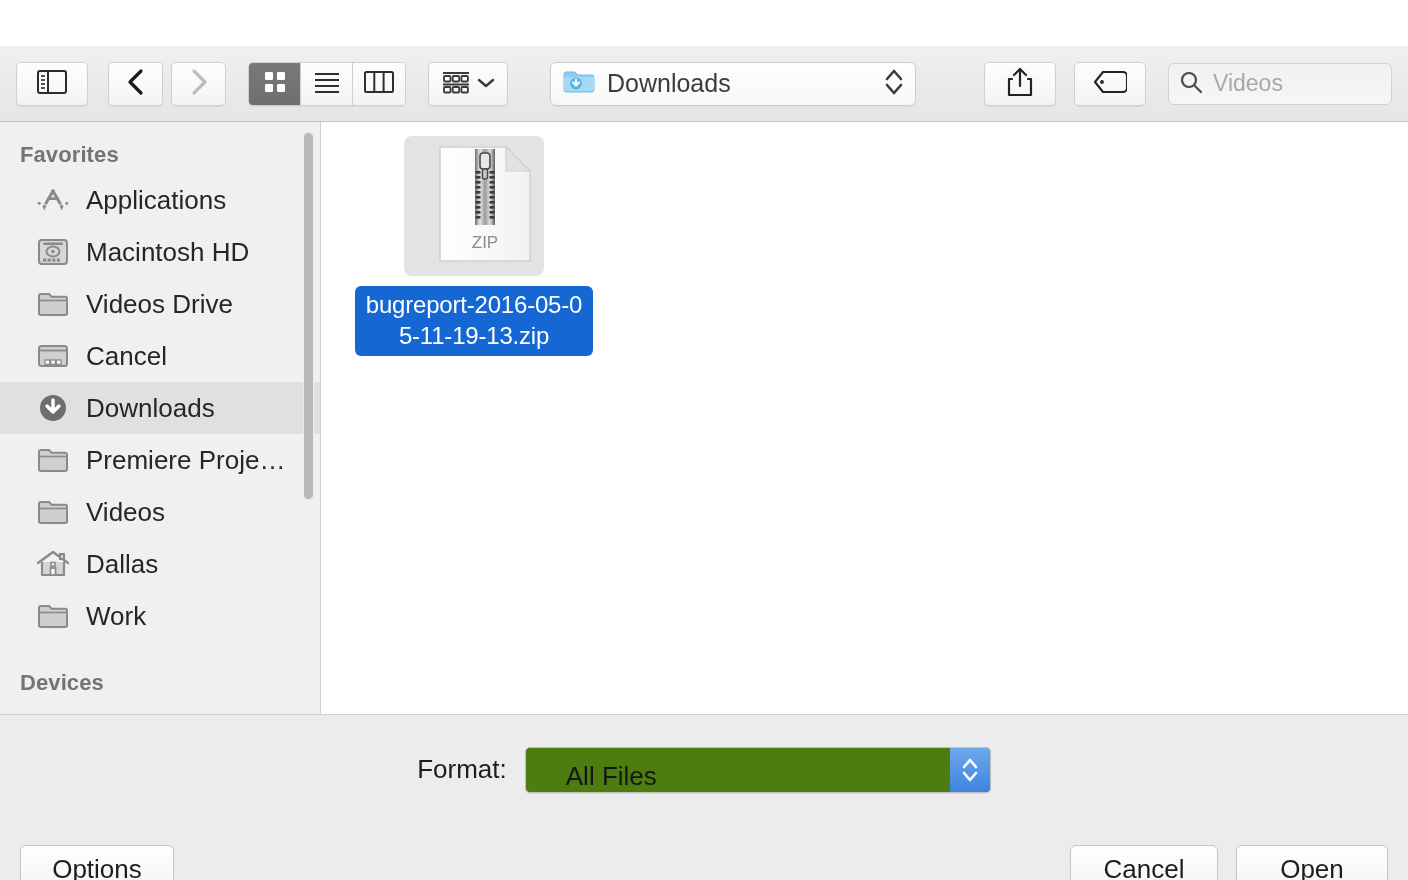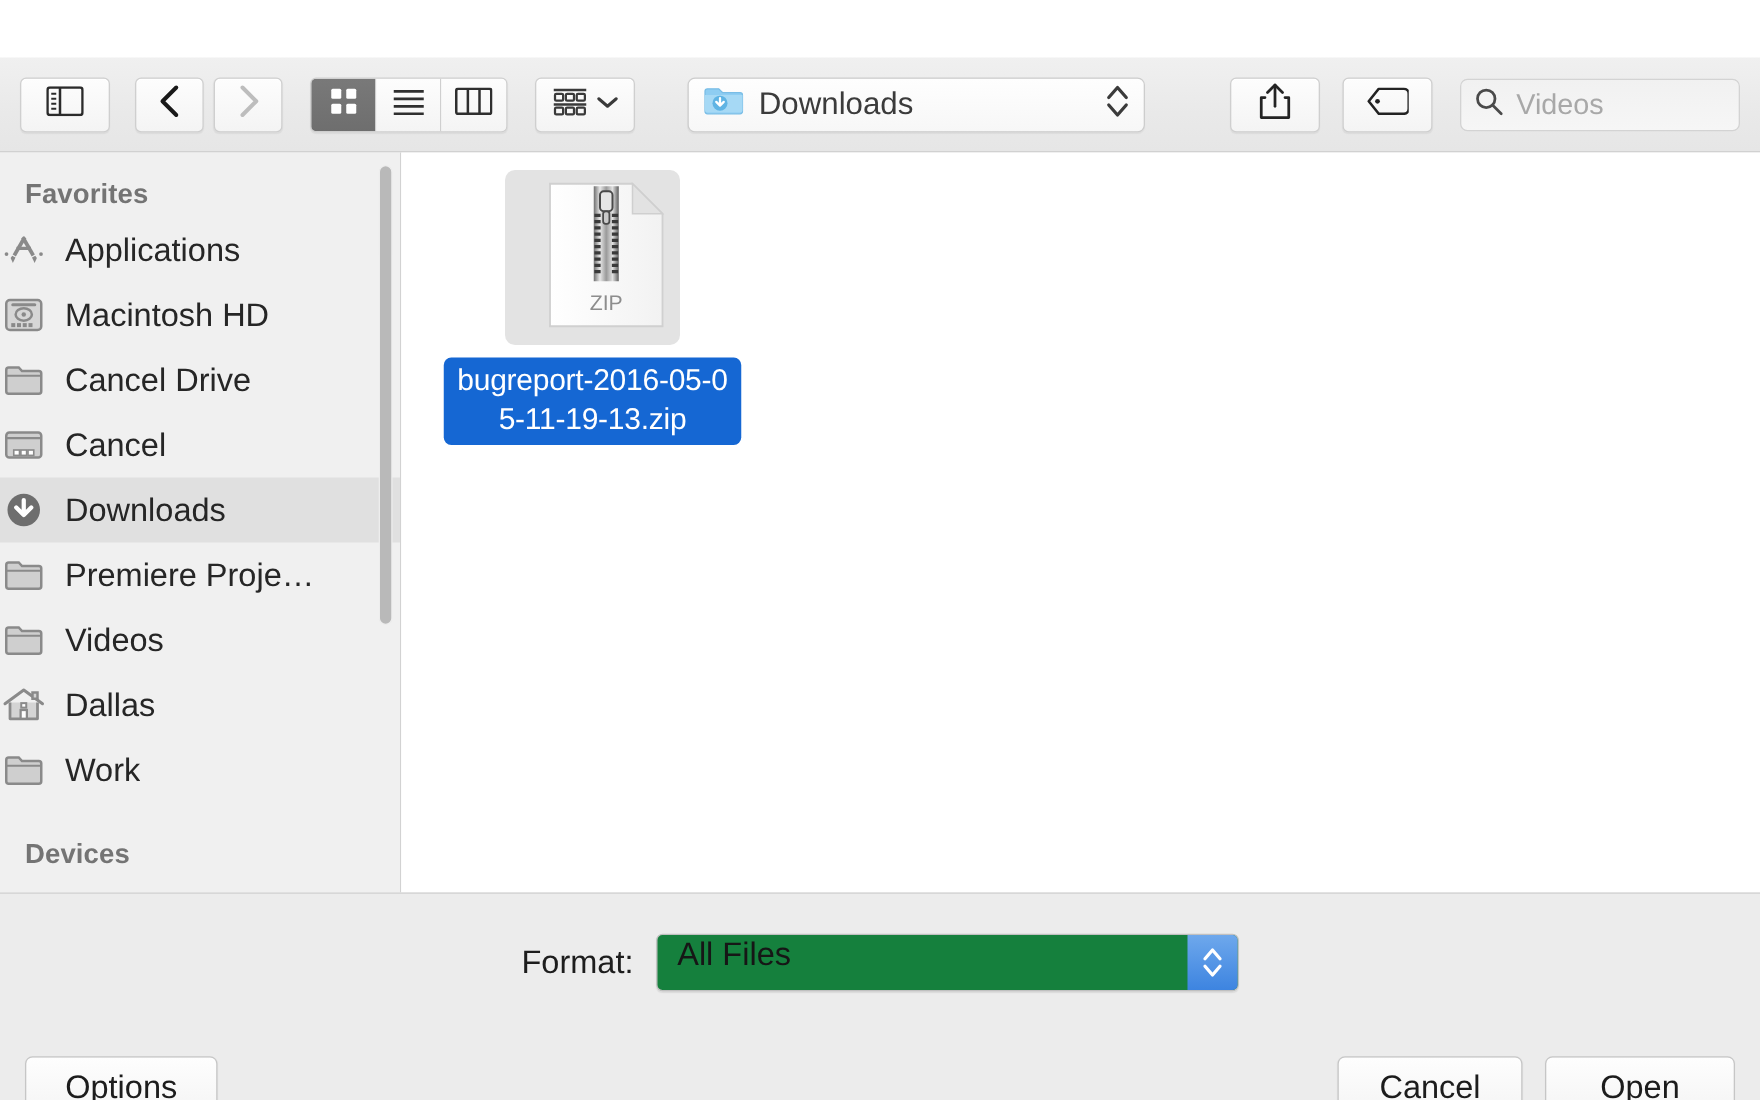--- a/index.html
+++ b/index.html
@@ -108,20 +108,21 @@
     padding-top: 14px;
   }
   .sb-header {
     font-size: 22px; font-weight: bold; color: #747474;
     padding: 6px 0 6px 20px;
     letter-spacing: 0.1px;
   }
   .sb-item {
     height: 52px;
     display: flex; align-items: center;
+    padding-left: 34px;
     cursor: default;
   }
   .sb-item.selected { background: #e0e0e0; }
   .sb-item .ic {
     width: 38px; flex: 0 0 38px;
     display: flex; align-items: center; justify-content: center;
     margin-right: 14px;
   }
   .sb-item .txt {
     font-size: 26px; color: #262626;
@@ -182,27 +183,28 @@
     flex: 1;
     display: flex; align-items: center; justify-content: center;
     padding-bottom: 6px;
   }
   .format-label {
     font-size: 26px; color: #1d1d1d; font-weight: normal;
     margin-right: 18px;
   }
   .popup {
     width: 466px; height: 46px;
-    background: #15803d;
+    background: #4d7c0f;
     border: 1px solid #c0c0c0;
     border-radius: 5px;
-    display: flex; align-items: flex-start;
+    display: flex; align-items: flex-end;
     box-shadow: 0 1px 1px rgba(0,0,0,0.08);
     position: relative;
     cursor: default;
+    padding-left: 24px;
   }
   .popup .val { font-size: 26px; color: #161616; padding-left: 16px; }
   .popup .stepper {
     position: absolute; right: 0; top: 0;
     width: 40px; height: 100%;
     background: linear-gradient(to bottom, #6ea8ec 0%, #3d84e0 100%);
     border-radius: 0 4px 4px 0;
     display: flex; flex-direction: column;
     align-items: center; justify-content: center;
   }
@@ -408,21 +410,21 @@
         <span class="txt">Macintosh HD</span>
       </div>
 
       <div class="sb-item">
         <span class="ic">
           <svg width="34" height="30" viewBox="0 0 34 30">
             <path d="M3 7 a2 2 0 0 1 2-2 h8 l2.6 2.8 h13.4 a2 2 0 0 1 2 2 v14.2 a2 2 0 0 1 -2 2 h-24 a2 2 0 0 1 -2 -2 z" fill="#cfcfcf" stroke="#8a8a8a" stroke-width="2"></path>
             <path d="M3 11.5 h28" stroke="#8a8a8a" stroke-width="1.6"></path>
           </svg>
         </span>
-        <span class="txt">Cancel Drive</span>
+        <span class="txt">Videos Drive</span>
       </div>
 
       <div class="sb-item">
         <span class="ic">
           <svg width="34" height="30" viewBox="0 0 34 30">
             <rect x="3" y="5" width="28" height="20" rx="2.5" fill="#cfcfcf" stroke="#8a8a8a" stroke-width="2"></rect>
             <line x1="3" y1="9.5" x2="31" y2="9.5" stroke="#8a8a8a" stroke-width="1.8"></line>
             <g fill="#ffffff" stroke="#8a8a8a" stroke-width="1.3">
               <rect x="9" y="19" width="4.6" height="4.3"></rect>
               <rect x="14.7" y="19" width="4.6" height="4.3"></rect>

